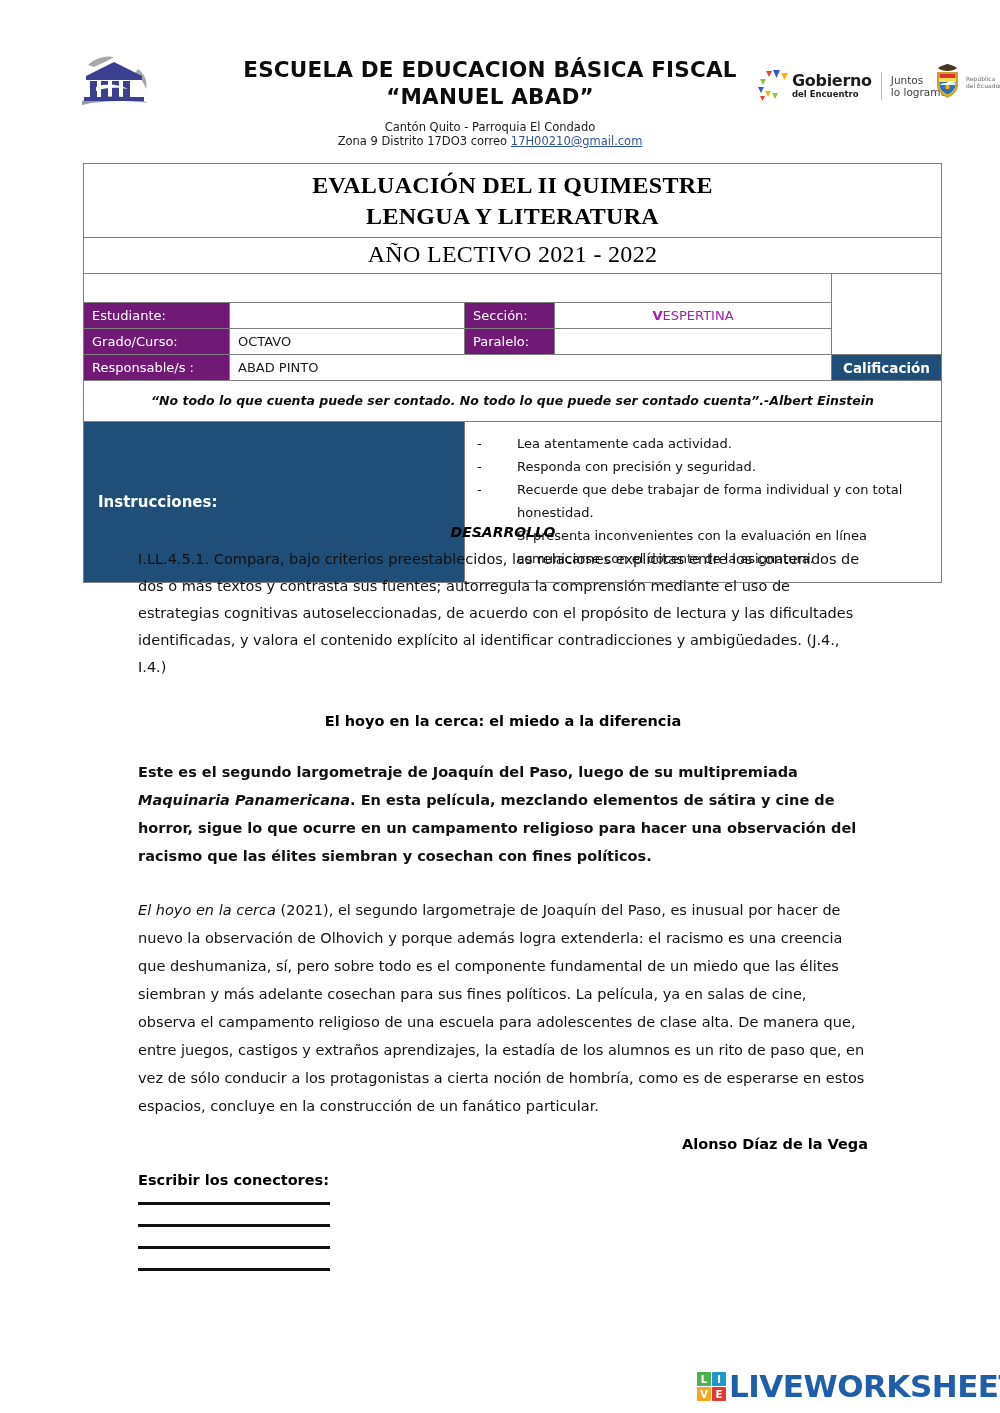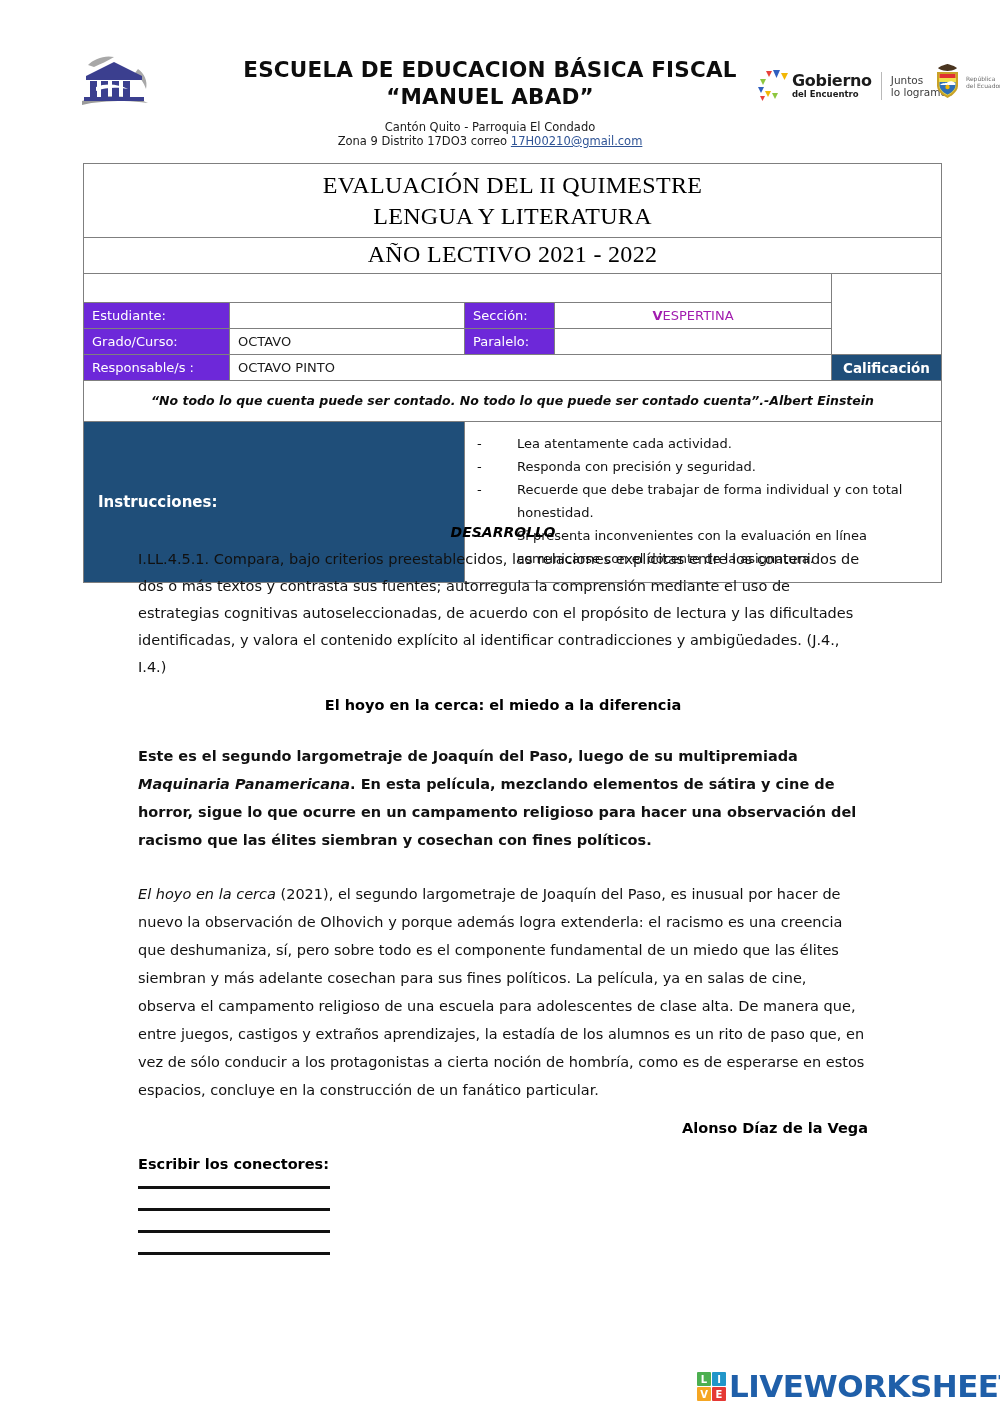--- a/index.html
+++ b/index.html
@@ -140,31 +140,32 @@
     vertical-align: middle;
   }
   .title-cell {
     text-align: center;
     font-family: "Liberation Serif", serif;
     font-size: 24px;
     line-height: 31px;
     letter-spacing: 0.3px;
     padding: 6px 0 5px 0 !important;
     color: #000;
+    font-weight: bold;
   }
   .title-cell2 {
     text-align: center;
     font-family: "Liberation Serif", serif;
     font-size: 24px;
     letter-spacing: 0.3px;
     padding: 3px 0 5px 0 !important;
     color: #000;
   }
   .blue-label {
-    background: #6d28d9;
+    background: #701a75;
     color: #ffffff;
     font-family: "DejaVu Sans", sans-serif;
     font-size: 13px;
     padding: 5px 0 5px 8px !important;
     white-space: nowrap;
   }
   .value-cell {
     font-family: "DejaVu Sans", sans-serif;
     font-size: 13px;
     padding: 5px 0 5px 8px !important;
@@ -259,21 +260,21 @@
     font-size: 14.5px;
     line-height: 27px;
     margin-top: 27px;
   }
   .lead-bold u { text-decoration: underline; }
   .news-title {
     text-align: center;
     font-family: "DejaVu Sans", sans-serif;
     font-weight: bold;
     font-size: 14.5px;
-    margin-top: 16px;
+    margin-top: 32px;
   }
   .bold-para {
     font-family: "DejaVu Sans", sans-serif;
     font-weight: bold;
     font-size: 14.5px;
     line-height: 28px;
     margin-top: 29px;
     color: #111;
   }
   .bold-para i { font-style: italic; }
@@ -446,21 +447,21 @@
       <td class="value-cell-center"><span class="cap">V</span><span>ESPERTINA</span></td>
     </tr>
     <tr>
       <td class="blue-label">Grado/Curso:</td>
       <td class="value-cell">OCTAVO</td>
       <td class="blue-label">Paralelo:</td>
       <td class="value-cell"></td>
     </tr>
     <tr>
       <td class="blue-label">Responsable/s :</td>
-      <td class="value-cell" colspan="3">OCTAVO PINTO</td>
+      <td class="value-cell" colspan="3">ABAD PINTO</td>
       <td class="calif-cell">Calificación</td>
     </tr>
     <tr>
       <td class="quote-cell" colspan="5">“No todo lo que cuenta puede ser contado. No todo lo que puede ser contado cuenta”.-Albert Einstein</td>
     </tr>
     <tr>
       <td class="instr-label-cell" colspan="2">Instrucciones:</td>
       <td class="instr-list-cell" colspan="3">
         <ul class="instr-list">
           <li>Lea atentamente cada actividad.</li>

